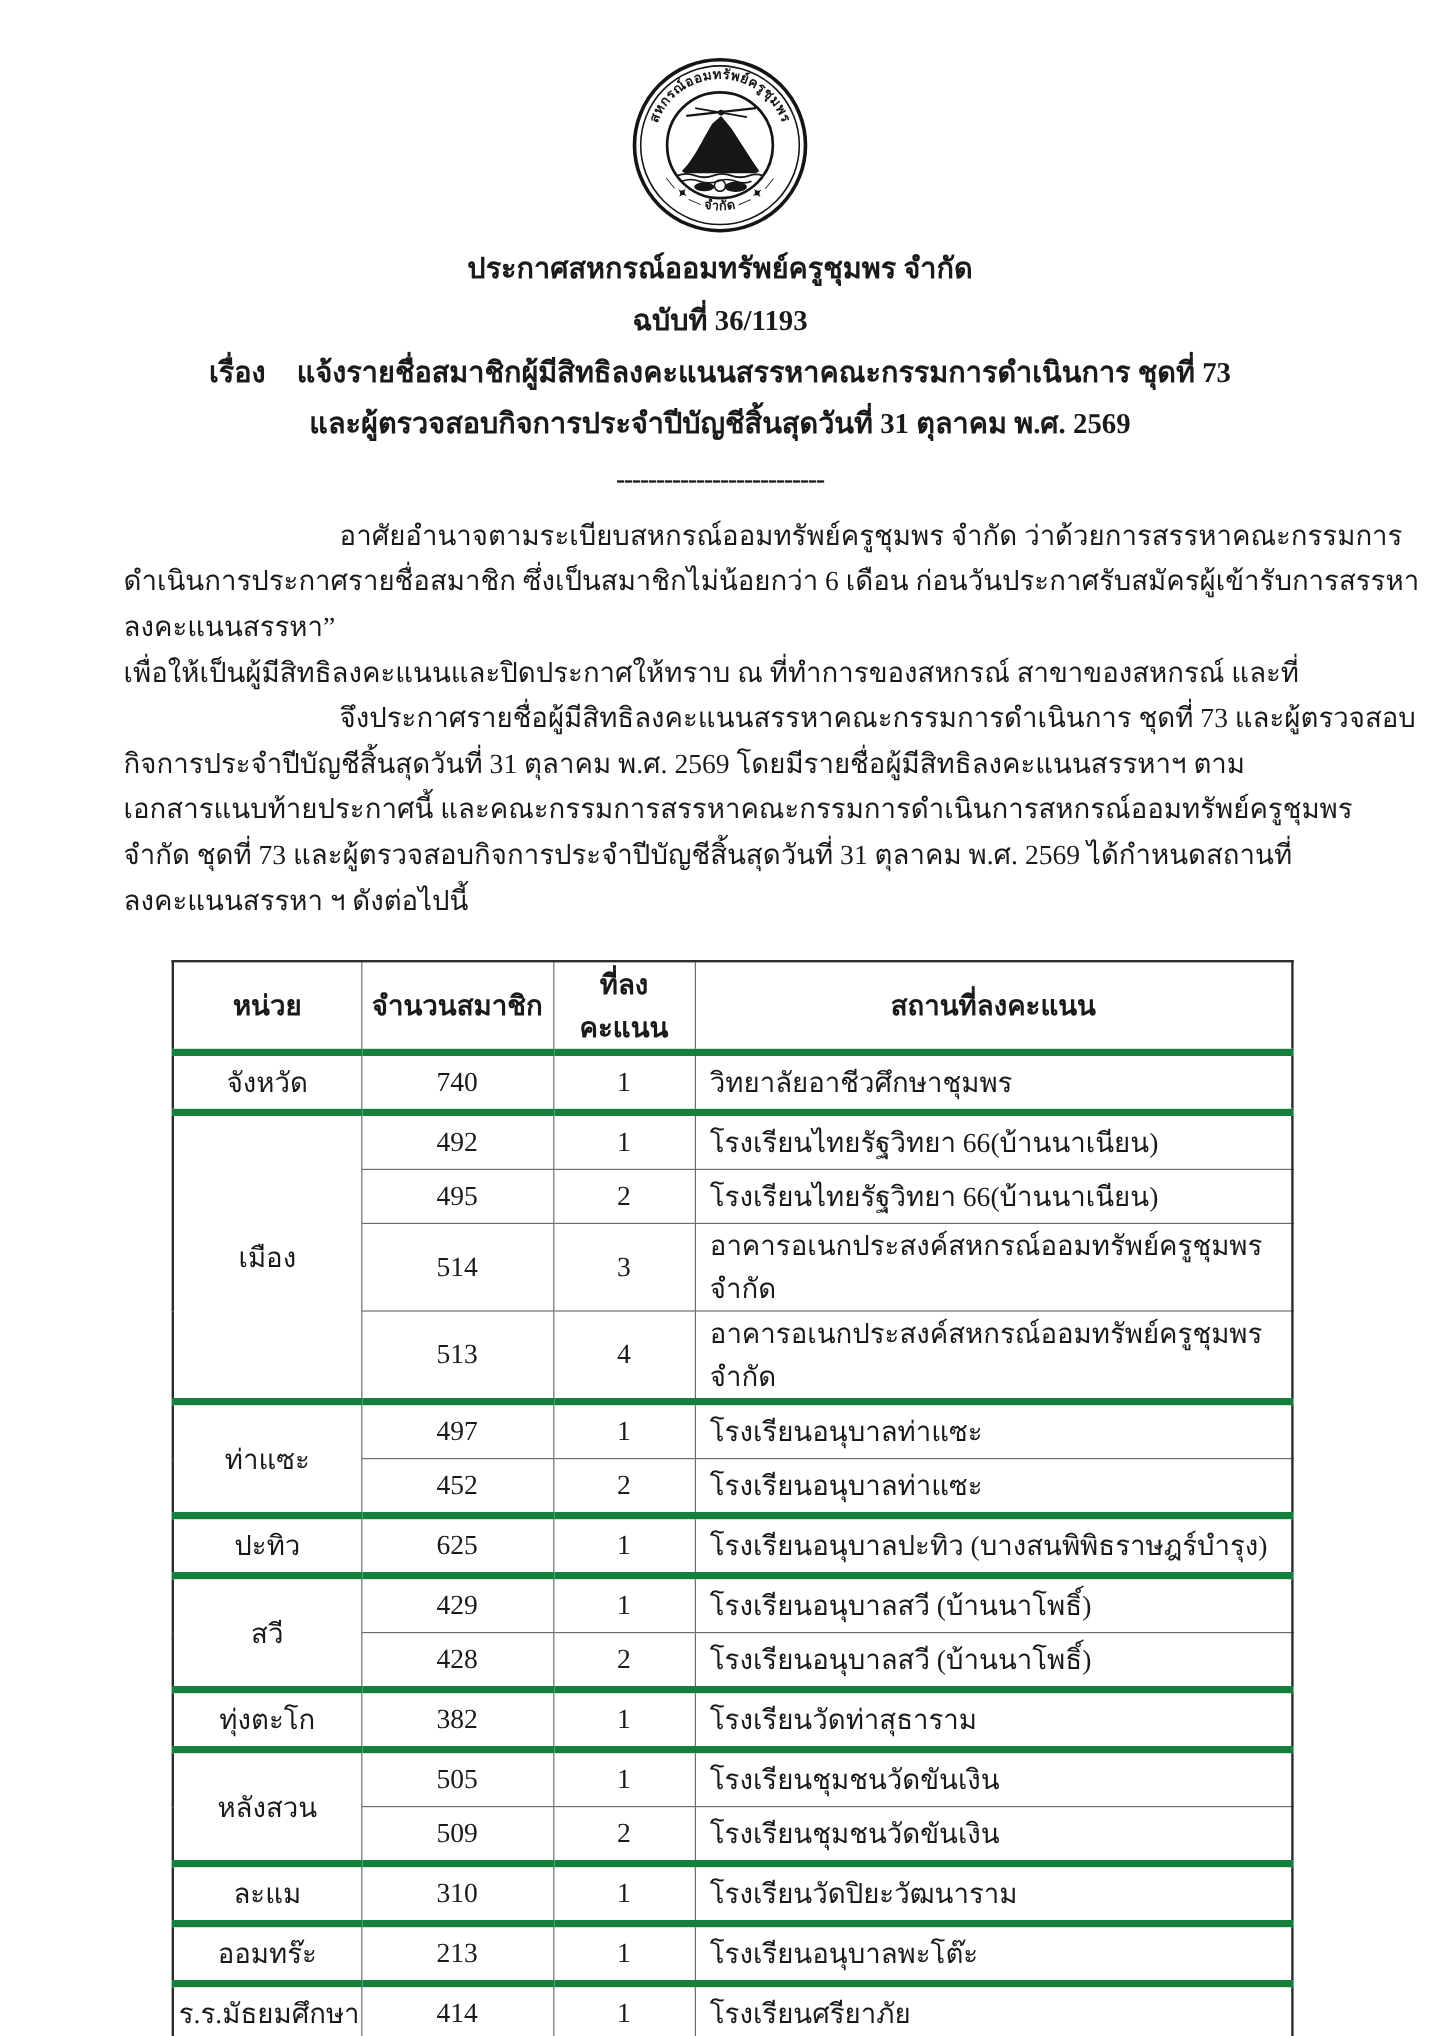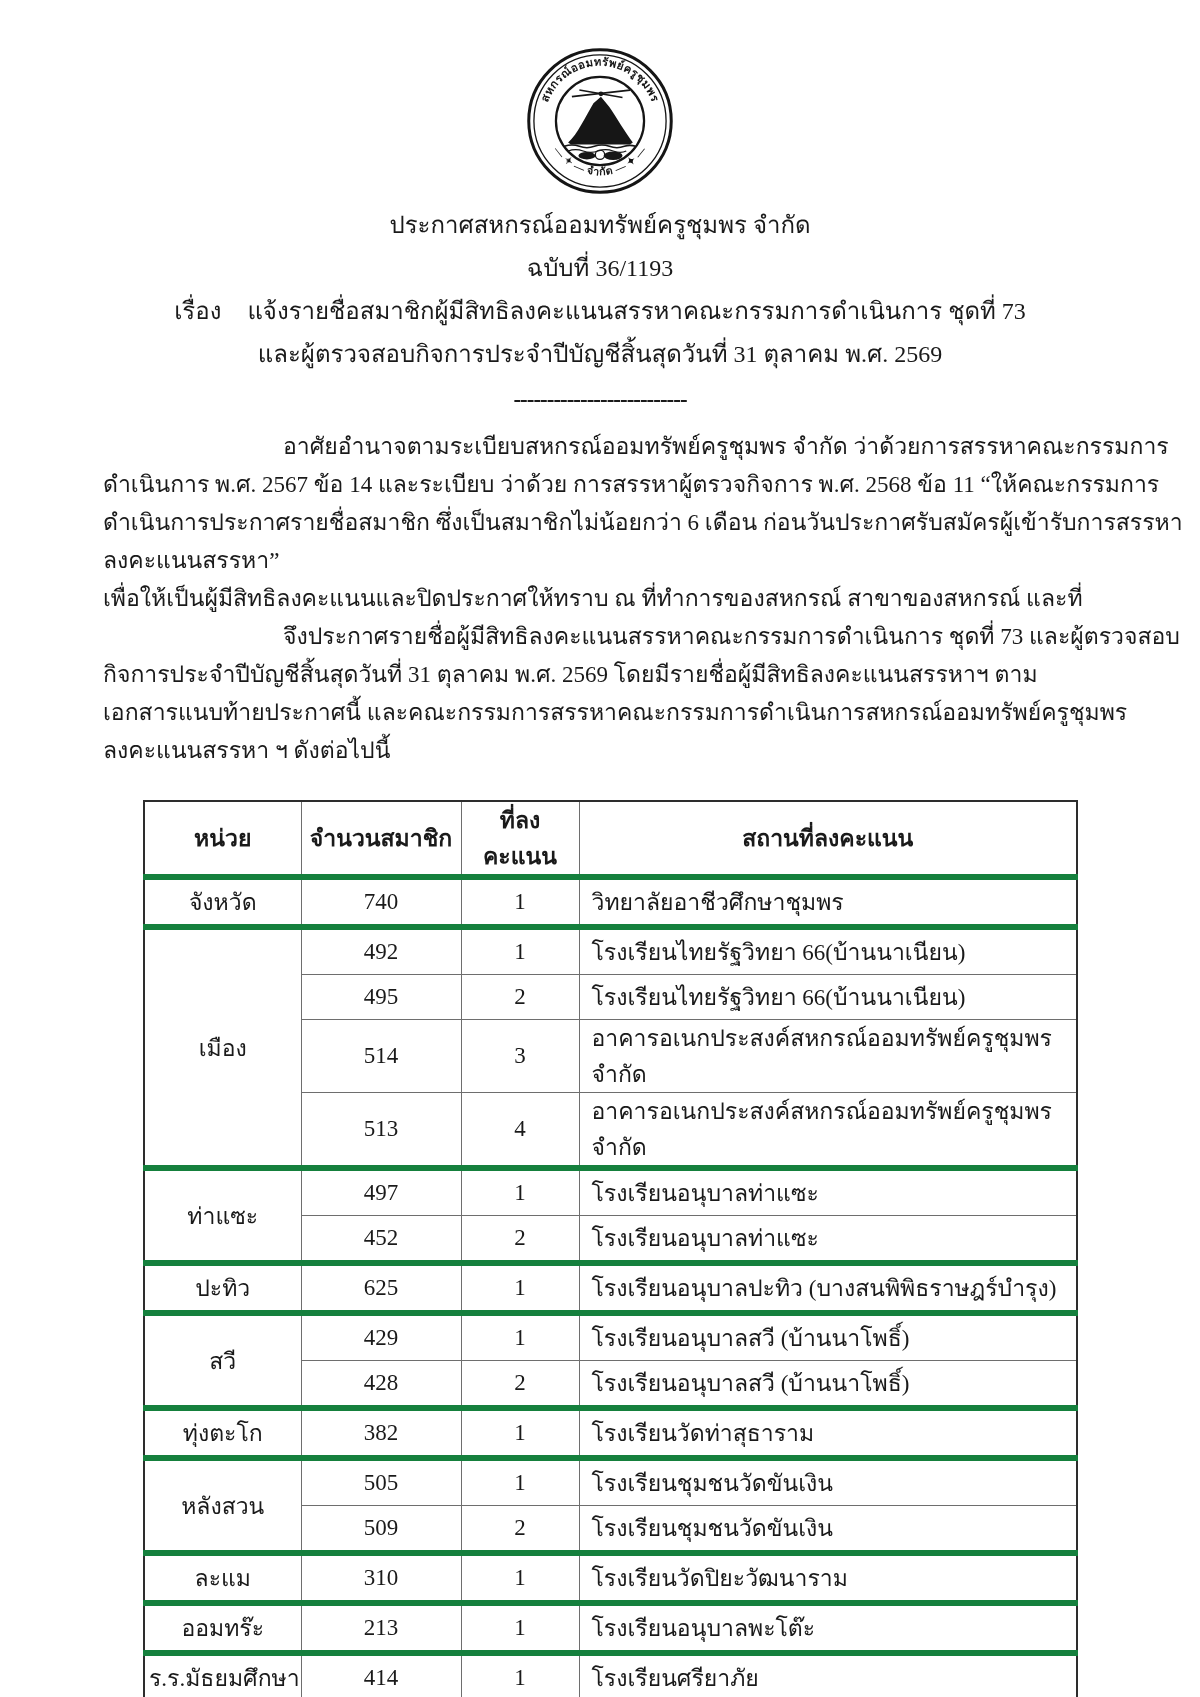--- a/index.html
+++ b/index.html
@@ -22,21 +22,21 @@
   .seal-wrap {
     width: 150px;
     height: 150px;
     margin: 0 auto;
   }
   .seal-wrap svg { display: block; }
   
   .title-block {
     margin-top: 8px;
     text-align: center;
-    font-weight: normal;
+    font-weight: bold;
     font-size: 24px;
     line-height: 43px;
   }
   .subject-line .subject-label { margin-right: 26px; }
   .divider-line {
     margin-top: 12px;
     text-align: center;
     font-weight: bold;
     font-size: 23px;
     letter-spacing: -1px;
@@ -119,27 +119,27 @@
     <div class="subject-line">
       <span class="subject-label">เรื่อง</span><span>แจ้งรายชื่อสมาชิกผู้มีสิทธิลงคะแนนสรรหาคณะกรรมการดำเนินการ ชุดที่ 73</span>
     </div>
     <div>และผู้ตรวจสอบกิจการประจำปีบัญชีสิ้นสุดวันที่ 31 ตุลาคม พ.ศ. 2569</div>
   </div>
 
   <div class="divider-line">--------------------------</div>
 
   <div class="body-text">
     <div class="body-line indent">อาศัยอำนาจตามระเบียบสหกรณ์ออมทรัพย์ครูชุมพร จำกัด ว่าด้วยการสรรหาคณะกรรมการ</div>
-    <div class="body-line">ดำเนินการ พ.ศ. 2567 ข้อ 14 และระเบียบ ว่าด้วย การสรรหาผู้ตรวจกิจการ พ.ศ. 2568 ข้อ 11 “ให้คณะกรรมการ</div>
     <div class="body-line">ดำเนินการประกาศรายชื่อสมาชิก ซึ่งเป็นสมาชิกไม่น้อยกว่า 6 เดือน ก่อนวันประกาศรับสมัครผู้เข้ารับการสรรหา</div>
     <div class="body-line">ลงคะแนนสรรหา”</div>
     <div class="body-line">เพื่อให้เป็นผู้มีสิทธิลงคะแนนและปิดประกาศให้ทราบ ณ ที่ทำการของสหกรณ์ สาขาของสหกรณ์ และที่</div>
     <div class="body-line indent">จึงประกาศรายชื่อผู้มีสิทธิลงคะแนนสรรหาคณะกรรมการดำเนินการ ชุดที่ 73 และผู้ตรวจสอบ</div>
     <div class="body-line">กิจการประจำปีบัญชีสิ้นสุดวันที่ 31 ตุลาคม พ.ศ. 2569 โดยมีรายชื่อผู้มีสิทธิลงคะแนนสรรหาฯ ตาม</div>
     <div class="body-line">เอกสารแนบท้ายประกาศนี้ และคณะกรรมการสรรหาคณะกรรมการดำเนินการสหกรณ์ออมทรัพย์ครูชุมพร</div>
+    <div class="body-line">จำกัด ชุดที่ 73 และผู้ตรวจสอบกิจการประจำปีบัญชีสิ้นสุดวันที่ 31 ตุลาคม พ.ศ. 2569 ได้กำหนดสถานที่</div>
     <div class="body-line">ลงคะแนนสรรหา ฯ ดังต่อไปนี้</div>
   </div>
 
   <table class="vote-table">
     <colgroup>
       <col style="width:157px">
       <col style="width:160px">
       <col style="width:118px">
       <col style="width:498px">
     </colgroup>

